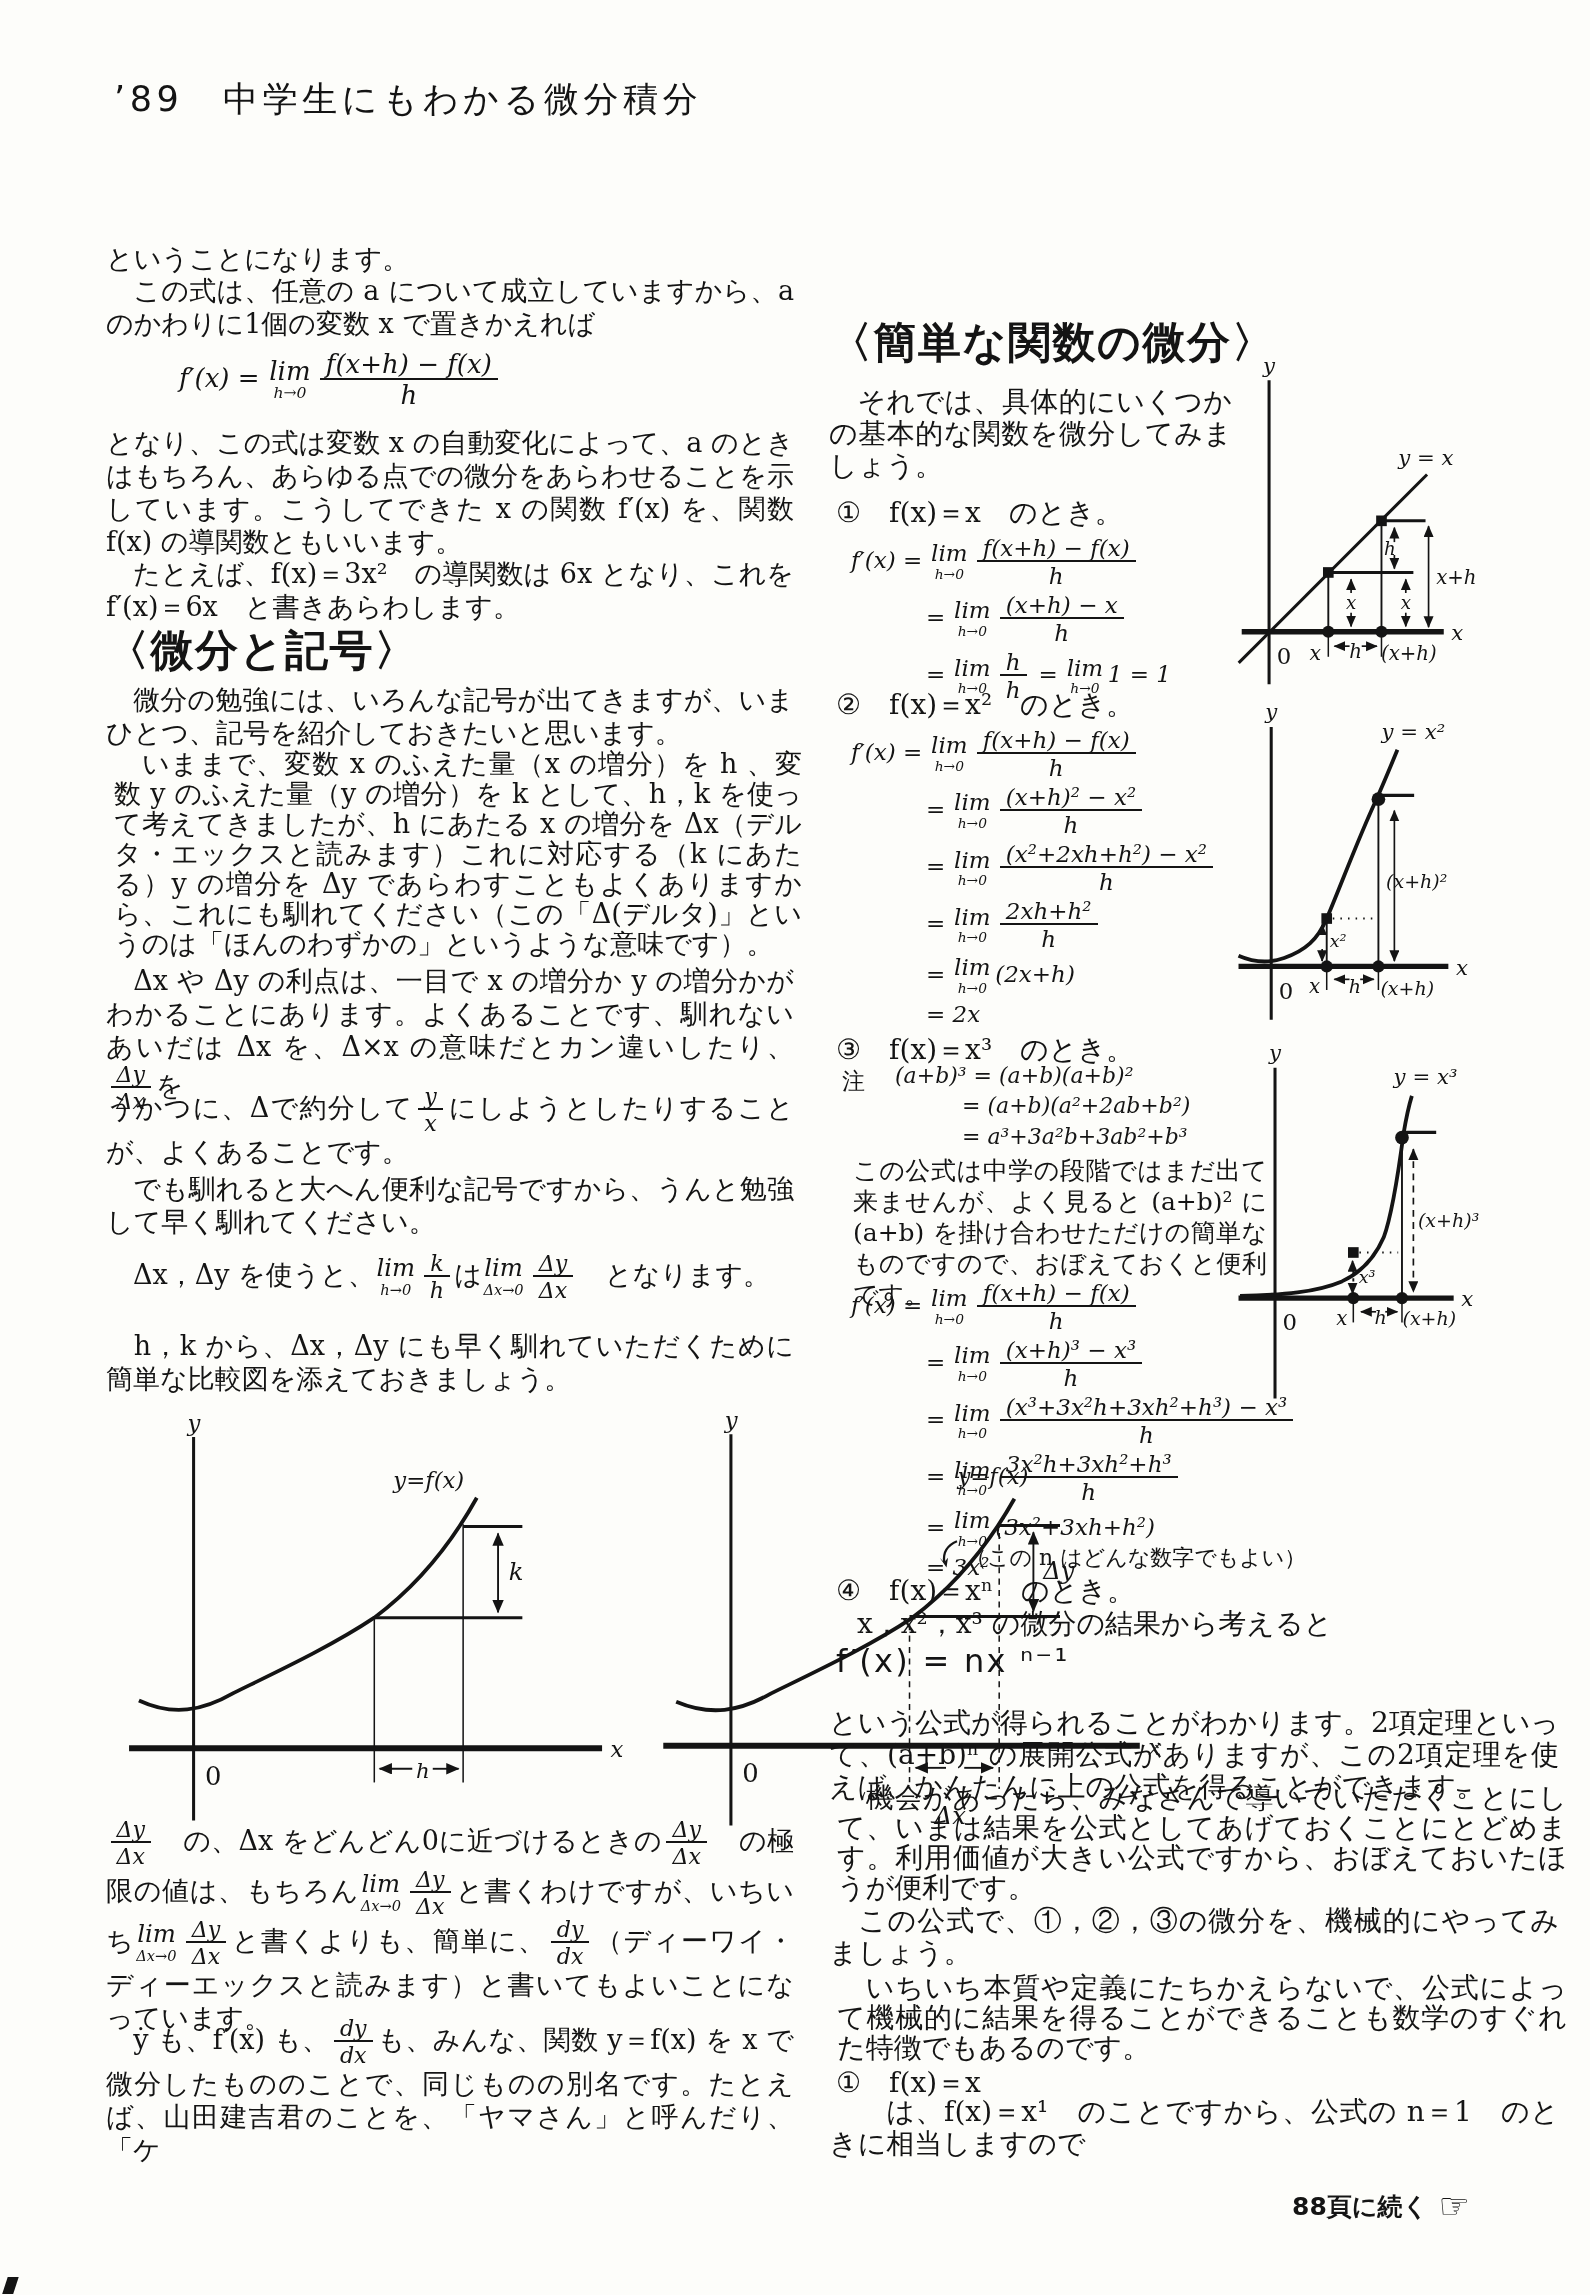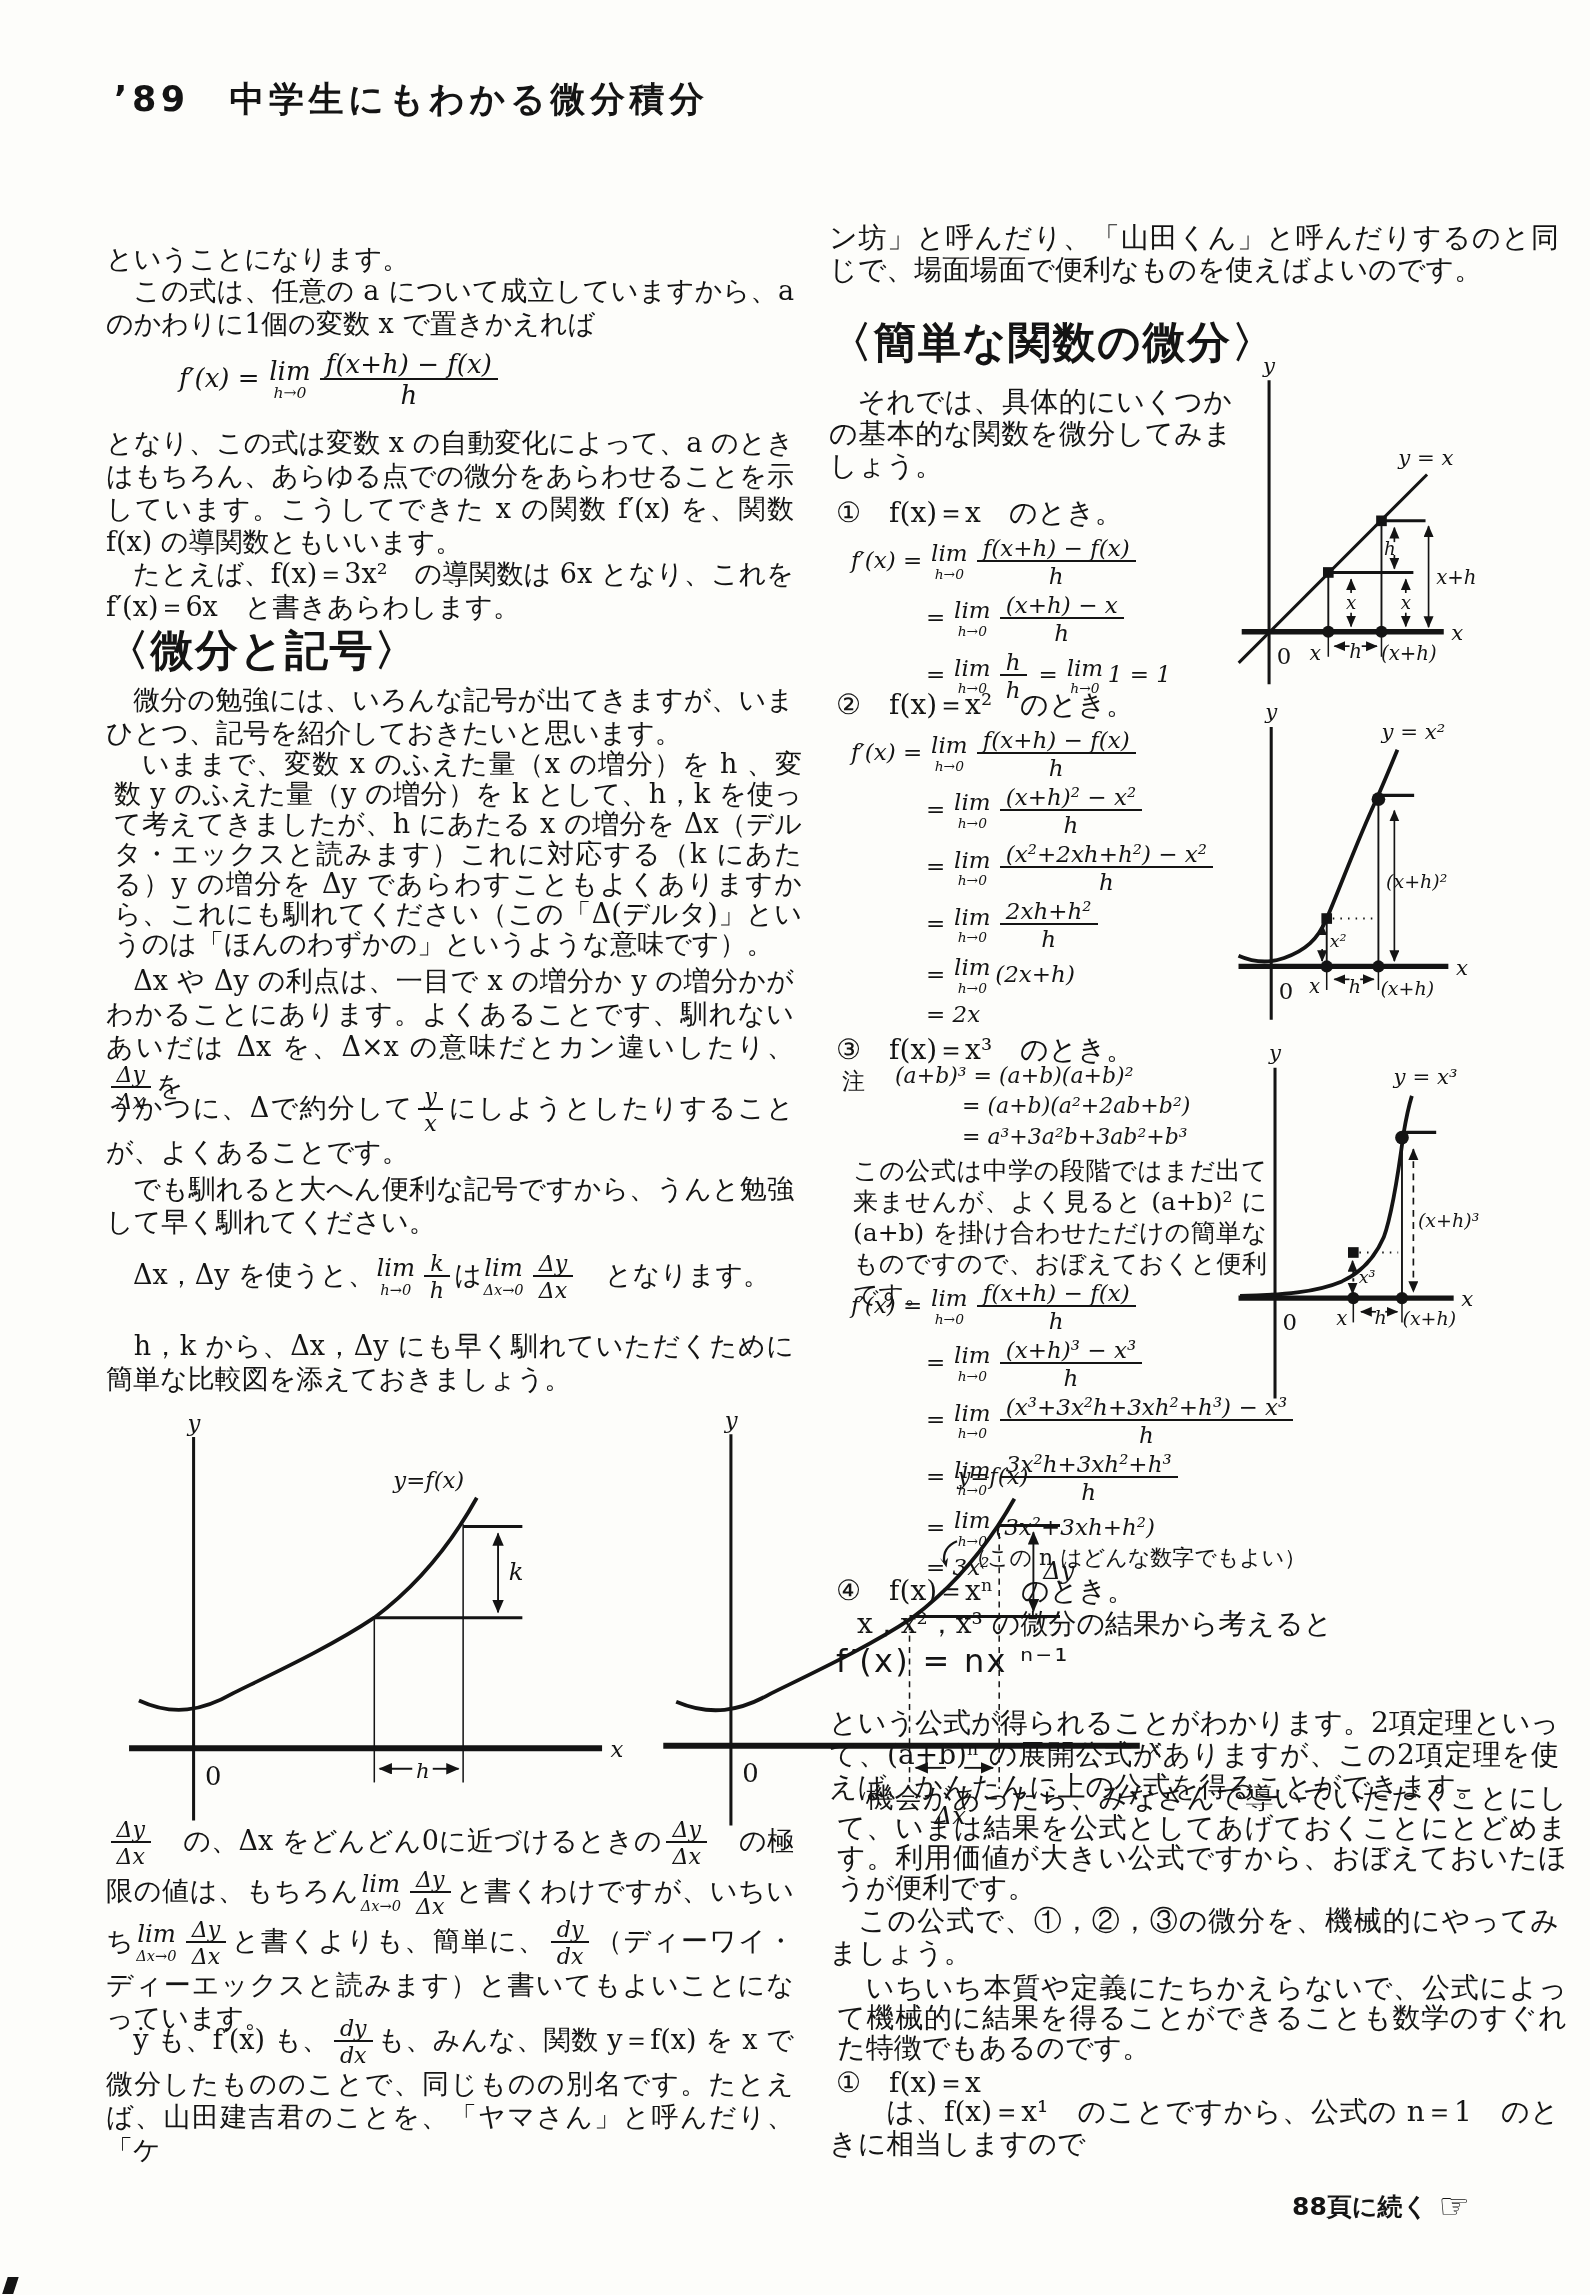--- a/index.html
+++ b/index.html
@@ -3,21 +3,21 @@
 <meta charset="utf-8">
 <style>
   html,body{margin:0;padding:0;background:#e8e8e4;}
   .page{position:relative;width:1591px;height:2295px;background:#fdfdfa;color:#141414;
         font-family:"DejaVu Serif","Liberation Serif",serif;overflow:hidden;}
   .blk{position:absolute;}
   .body-l{font-size:27px;line-height:33px;width:688px;text-align:justify;}
   .body-r{font-size:28px;line-height:32px;width:730px;text-align:justify;}
   .w530{width:403px;}
   .tight{line-height:30px;margin-left:8px;}
-  .header-ttl{font-family:"DejaVu Sans","Liberation Sans",sans-serif;font-weight:bold;
+  .header-ttl{font-family:"DejaVu Sans","Liberation Sans",sans-serif;font-weight:normal;
         font-size:35px;letter-spacing:4.6px;}
   .h-main{font-family:"DejaVu Sans","Liberation Sans",sans-serif;font-weight:bold;font-size:43px;letter-spacing:1.5px;}
   .item{font-size:28px;white-space:nowrap;}
   .fml{font-size:23px;font-style:italic;white-space:nowrap;}
   .fml-l{font-size:26px;}
   .f-line{margin-bottom:5.3px;}
   .f-first{padding-left:15px;}
   .f-cont{padding-left:90px;}
   .lim{display:inline-flex;flex-direction:column;align-items:center;vertical-align:middle;
        line-height:1;margin:0 4.6px 0 1.5px;font-style:italic;}
@@ -171,21 +171,20 @@
         <span class="fd">Δx</span>
       </span><span class="tx">と書くよりも、簡単に、</span><span class="fr">
         <span class="fn">dy</span>
         <span class="fd">dx</span>
       </span><span class="tx">（ディーワイ・ディーエックスと読みます）と書いてもよいことになっています。</span></div>
   <div class="blk body-l" style="left:106px;top:2017px;"><span class="tx">　ẏ も、f′(x) も、</span><span class="fr">
         <span class="fn">dy</span>
         <span class="fd">dx</span>
       </span><span class="tx">も、みんな、関数 y＝f(x) を x で微分したもののことで、同じものの別名です。たとえば、山田建吉君のことを、「ヤマさん」と呼んだり、「ケ</span></div>
 
-  <div class="blk body-r" style="left:829px;top:222px;"><span class="tx">ン坊」と呼んだり、「山田くん」と呼んだりするのと同じで、場面場面で便利なものを使えばよいのです。</span></div>
   <div class="blk h-main" style="left:829px;top:314px;">〈簡単な関数の微分〉</div>
   <div class="blk body-r w530" style="left:829px;top:386px;"><span class="tx">　それでは、具体的にいくつかの基本的な関数を微分してみましょう。</span></div>
 
   <div class="blk item" style="left:836px;top:494px;"><span class="tx">①　f(x)＝x　のとき。</span></div>
   <div class="blk fml" style="left:836px;top:536px;">
     <div class="f-line f-first"><span class="tx">f′(x) = </span><span class="lim">
           <span class="lw">lim</span>
           <span class="ls">h→0</span>
         </span><span class="fr">
           <span class="fn">f(x+h) − f(x)</span>

